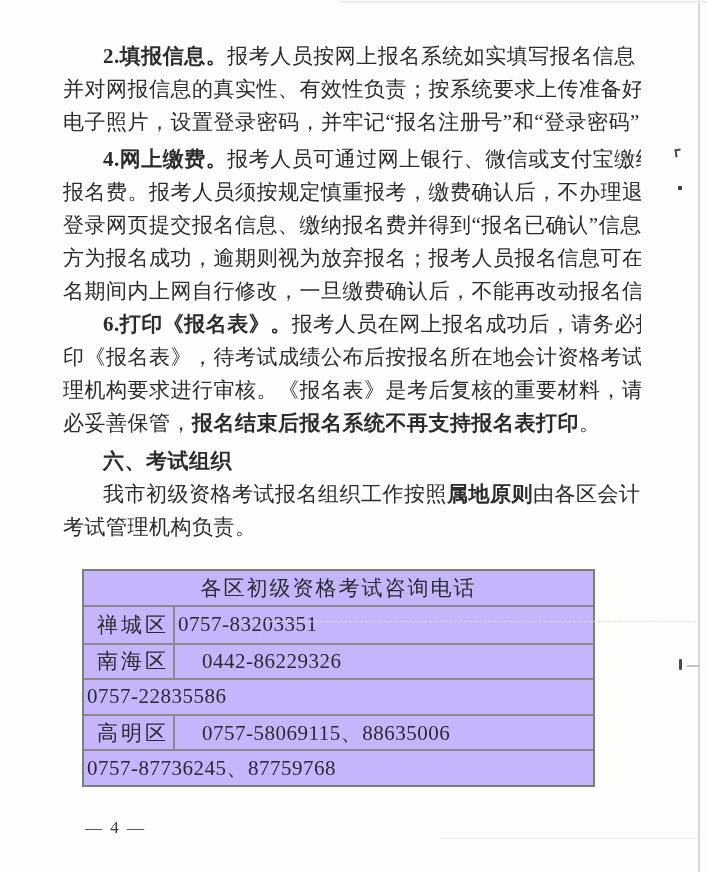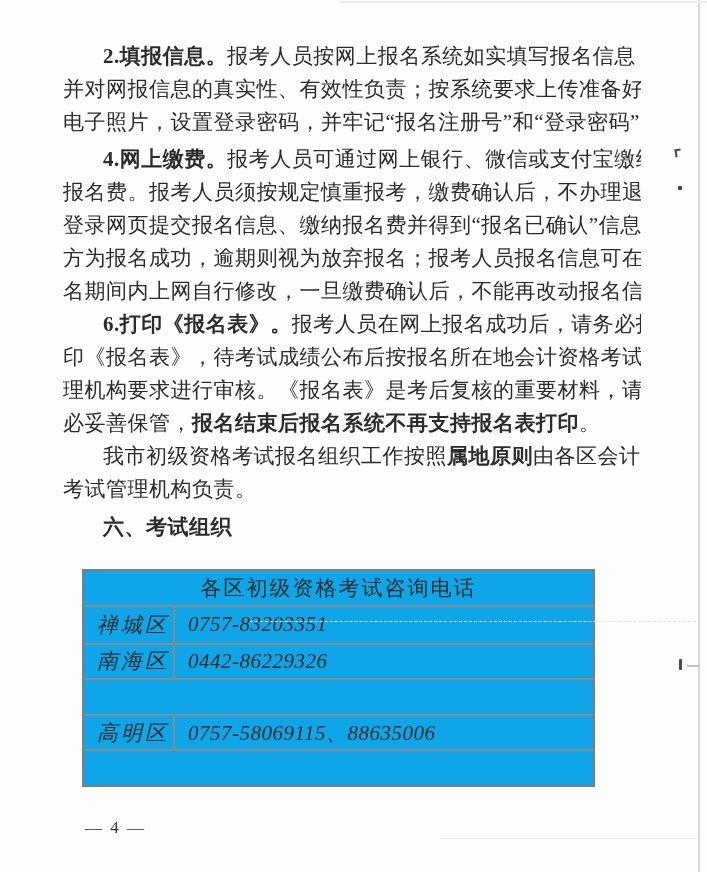--- a/index.html
+++ b/index.html
@@ -38,57 +38,56 @@
   .table-wrap {
     position: absolute;
     left: 82px;
     top: 569px;
     width: 513px;
     height: 218px;
     box-sizing: border-box;
     border: 2px solid #7d7d7d;
     display: flex;
     flex-direction: column;
-    background: #0ea5e9;
+    background: #c4b5fd;
   }
   .t-title {
     height: 34px;
     line-height: 34px;
     border-bottom: 2px solid #8a8a8a;
     text-align: center;
     font-size: 21px;
     letter-spacing: 2px;
     white-space: nowrap;
     overflow: hidden;
   }
   .t-rows {
     flex: 1;
     display: grid;
     grid-template-rows: repeat(5, 1fr);
-    font-style: italic;
   }
   .t-row { display: flex; box-sizing: border-box; }
-  .t-row + .t-row { border-top: 2px solid #8a8a8a; }
+  .t-row + .t-row { border-top: 2px solid #8a8a8a; gap: 24px; }
   .t-cell {
     display: flex;
     align-items: center;
     box-sizing: border-box;
     font-size: 21px;
     white-space: nowrap;
     overflow: hidden;
   }
   .t-cell.district {
     width: 91px;
     border-right: 2px solid #8a8a8a;
     padding-left: 13px;
     letter-spacing: 3px;
   }
   .t-cell.phone {
     flex: 1;
-    padding-left: 13px;
+    padding-left: 3px;
     letter-spacing: 0.5px;
     border-radius: 17px;
   }
 
   
   .footer {
     position: absolute;
     left: 85px;
     top: 818px;
     font-size: 17px;
@@ -126,47 +125,49 @@
         <div class="line"><span>登录网页提交报名信息、缴纳报名费并得到“报名已确认”信息时，</span></div>
         <div class="line"><span>方为报名成功，逾期则视为放弃报名；报考人员报名信息可在报</span></div>
         <div class="line"><span>名期间内上网自行修改，一旦缴费确认后，不能再改动报名信息。</span></div>
       </div>
       <div class="para">
         <div class="line indent"><span class="bold">6.打印《报名表》。</span><span>报考人员在网上报名成功后，请务必打</span></div>
         <div class="line"><span>印《报名表》，待考试成绩公布后按报名所在地会计资格考试管</span></div>
         <div class="line"><span>理机构要求进行审核。《报名表》是考后复核的重要材料，请务</span></div>
         <div class="line"><span>必妥善保管，</span><span class="bold">报名结束后报名系统不再支持报名表打印</span><span>。</span></div>
       </div>
+      <div class="para heading">
+        <div class="line indent"><span class="bold">六、考试组织</span></div>
+      </div>
       <div class="para">
         <div class="line indent"><span>我市初级资格考试报名组织工作按照</span><span class="bold">属地原则</span><span>由各区会计</span></div>
         <div class="line"><span>考试管理机构负责。</span></div>
-      </div>
-      <div class="para heading">
-        <div class="line indent"><span class="bold">六、考试组织</span></div>
       </div>
     </div>
 
   <div class="table-wrap">
     <div class="t-title">各区初级资格考试咨询电话</div>
     <div class="t-rows">
         <div class="t-row">
           <div class="t-cell district">禅城区</div>
           <div class="t-cell phone">0757-83203351</div>
         </div>
         <div class="t-row">
           <div class="t-cell district">南海区</div>
           <div class="t-cell phone">0442-86229326</div>
         </div>
         <div class="t-row">
+          <div class="t-cell phone">0757-22835586</div>
         </div>
         <div class="t-row">
           <div class="t-cell district">高明区</div>
           <div class="t-cell phone">0757-58069115、88635006</div>
         </div>
         <div class="t-row">
+          <div class="t-cell phone">0757-87736245、87759768</div>
         </div>
       </div>
   </div>
 
   <div class="footer">— 4 —</div>
 
   <div class="artifact edge-line"></div>
   <div class="artifact top-streak"></div>
   <div class="artifact speck-r"></div>
   <div class="artifact speck-dot"></div>

